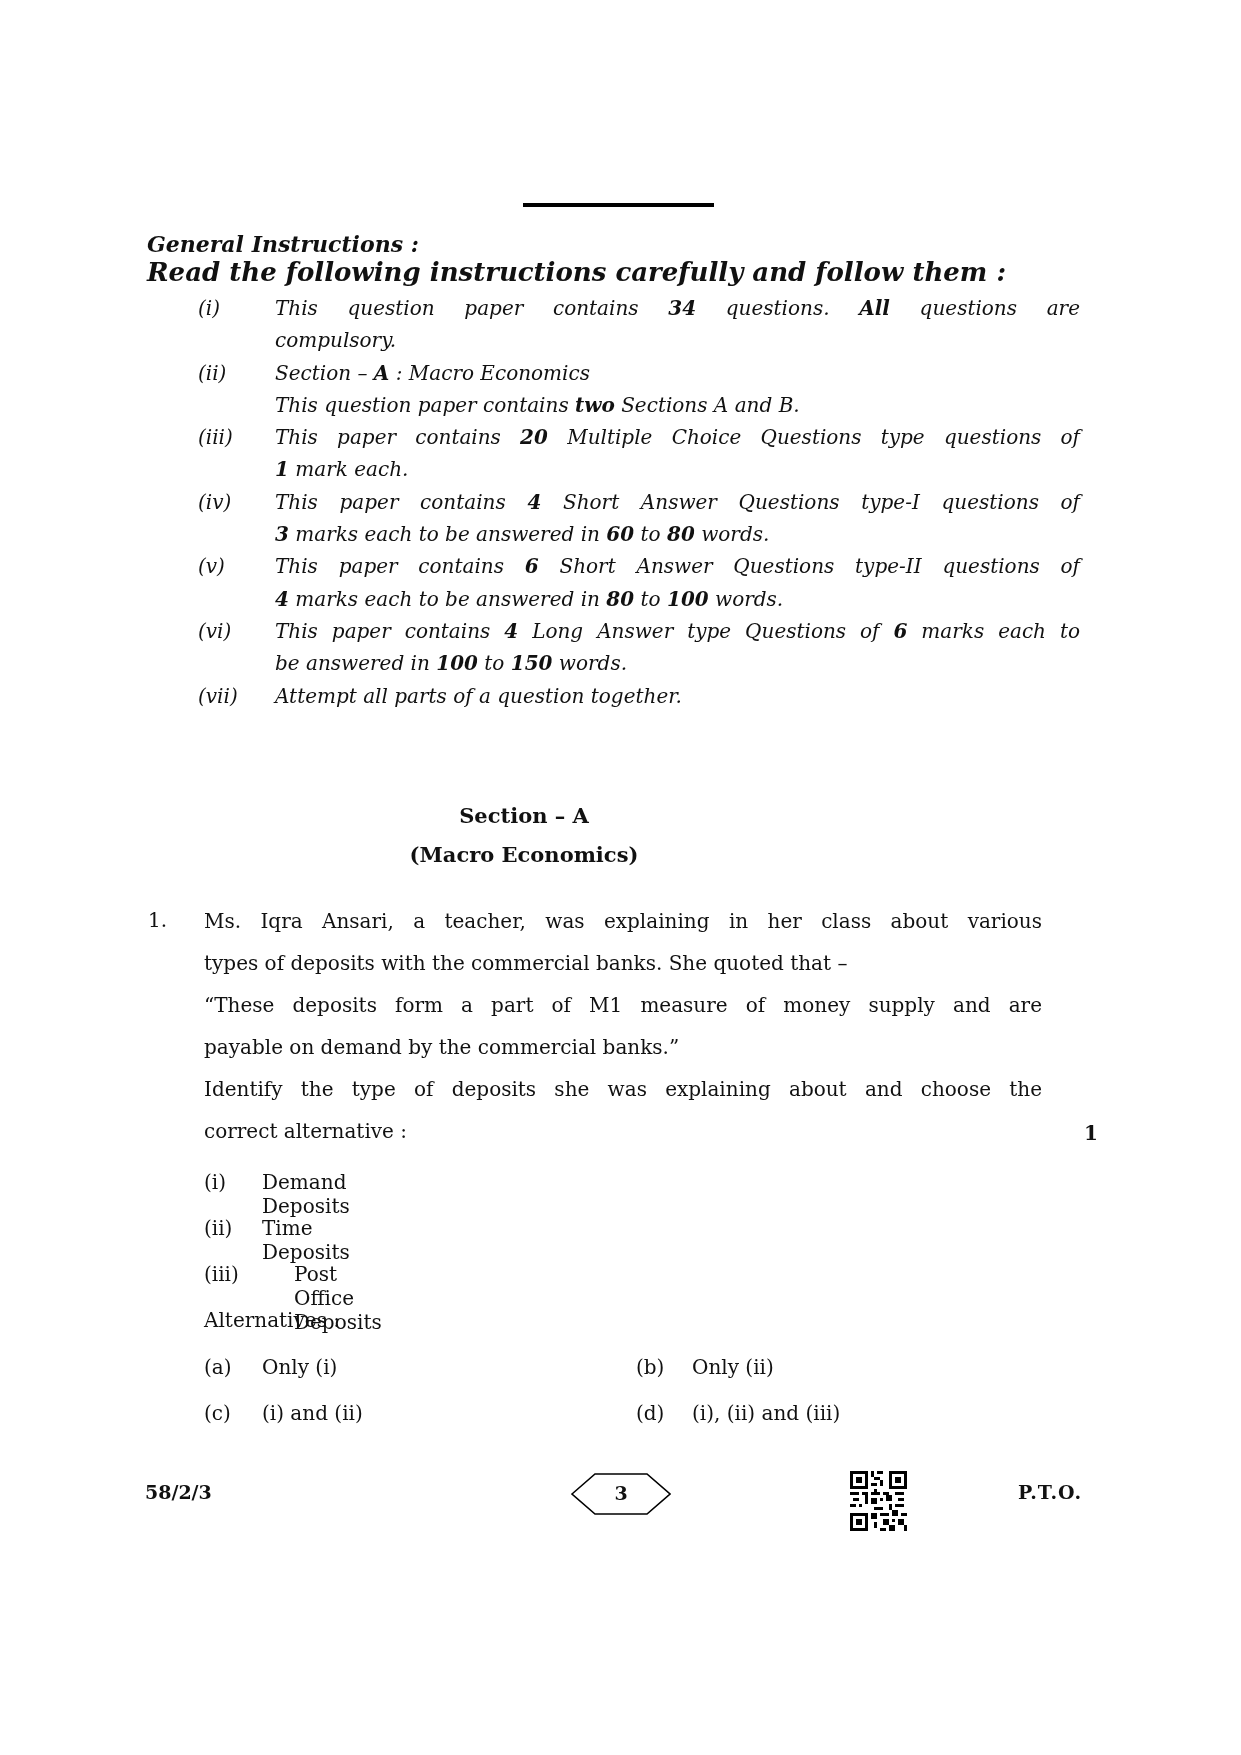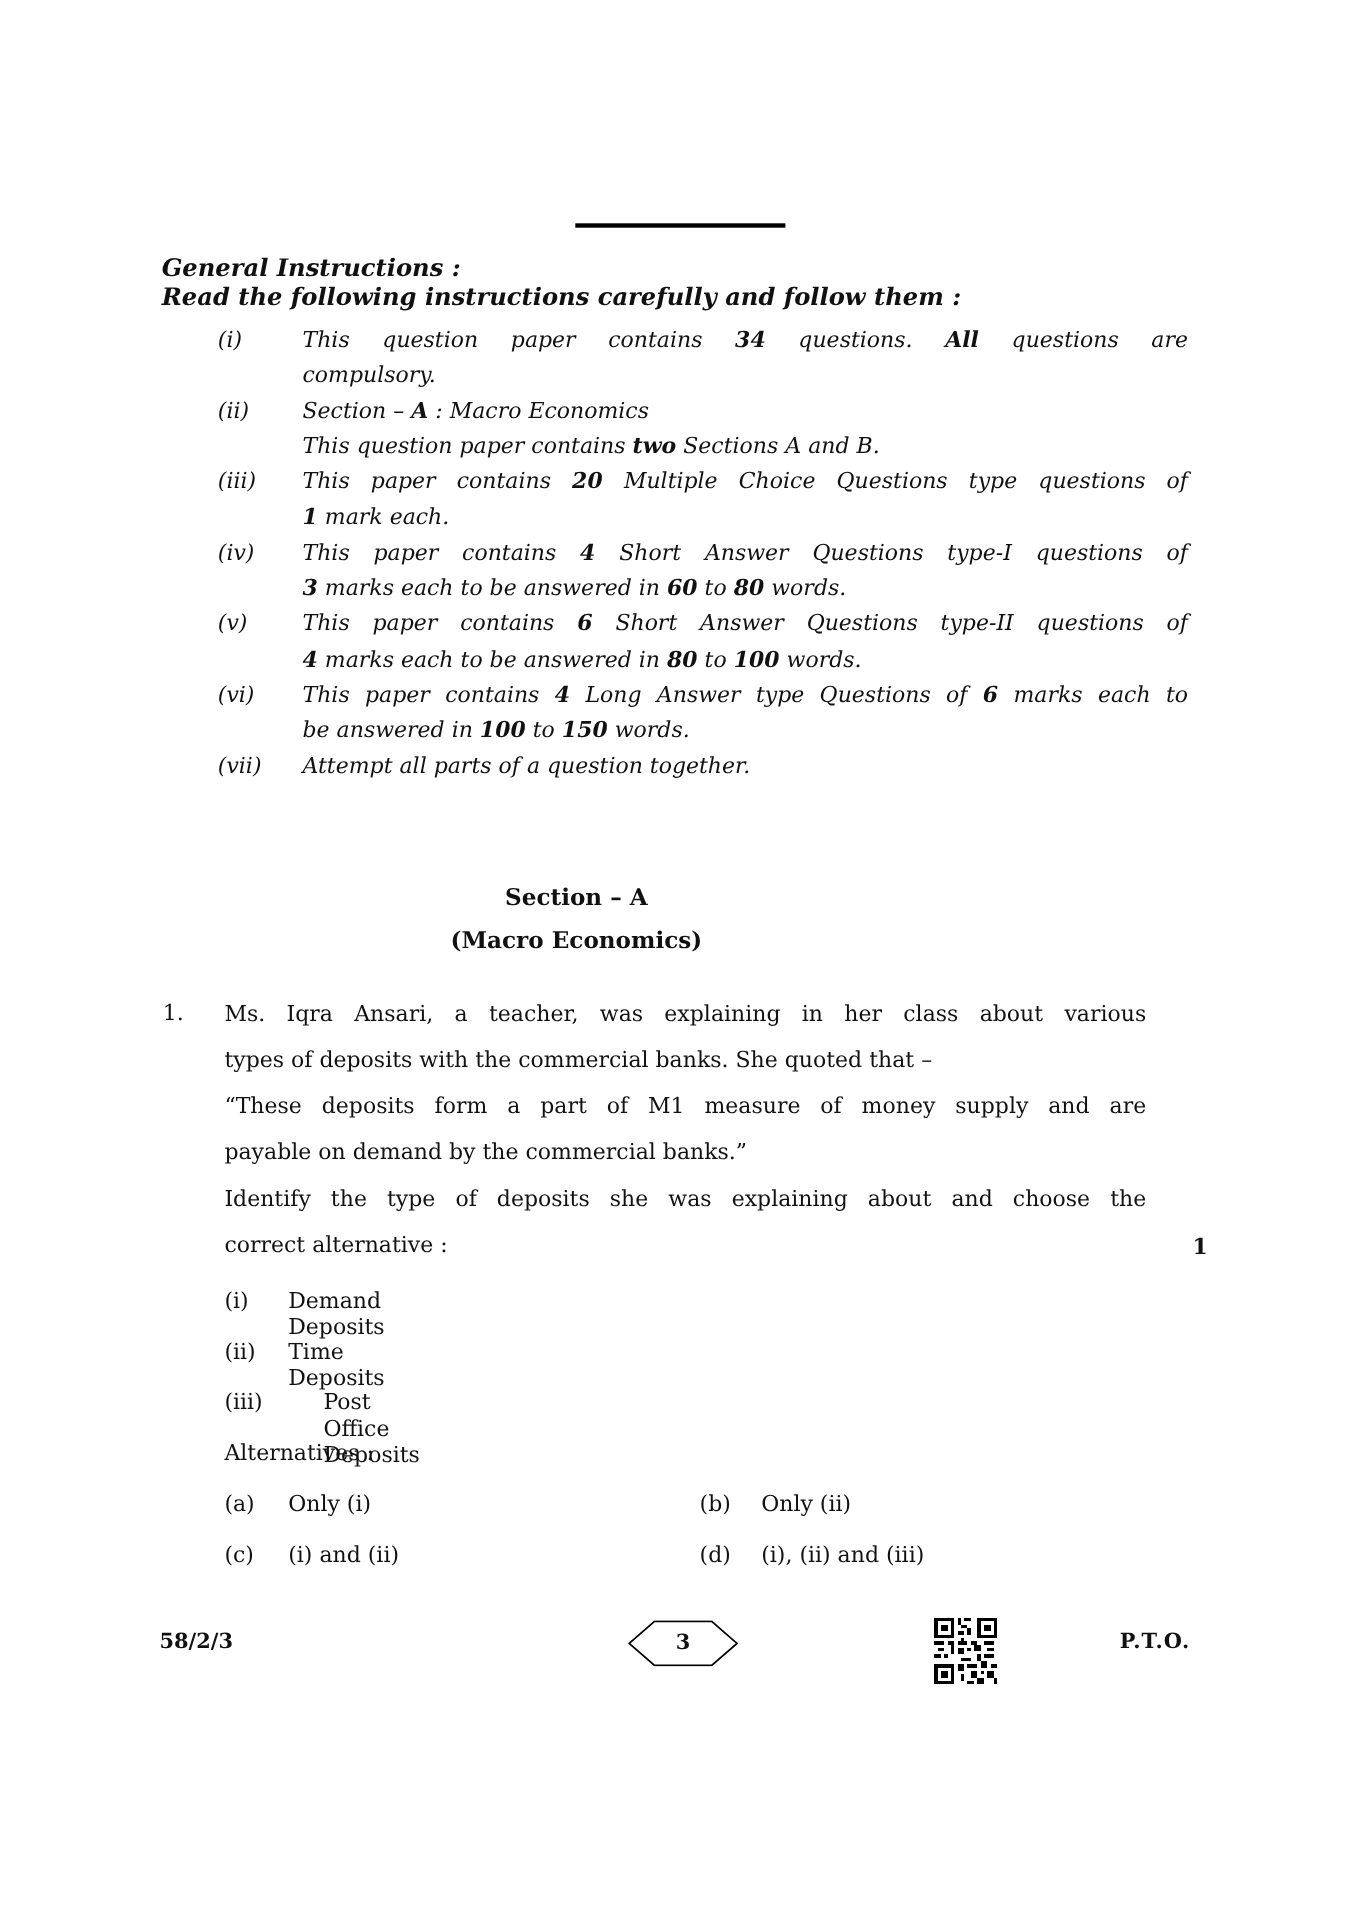--- a/index.html
+++ b/index.html
@@ -2,21 +2,21 @@
 <html><head>
   <meta charset="utf-8">
   <style>
     html, body { margin: 0; padding: 0; background: #ffffff; }
     body { width: 1241px; height: 1755px; position: relative; overflow: hidden;
            font-family: "DejaVu Serif", "Liberation Serif", serif; color: #111; }
     .abs { position: absolute; white-space: nowrap; }
     .rule { position: absolute; left: 523px; top: 203px; width: 191px; height: 4px; background: #000; }
 
     .gi-title { left: 147px; top: 219px; font-size: 22px; font-weight: bold; font-style: italic; margin-top: 12px; }
-    .gi-sub { left: 147px; top: 257px; font-size: 22px; font-weight: bold; font-style: italic; text-align: right; }
+    .gi-sub { left: 147px; top: 257px; font-size: 26px; font-weight: bold; font-style: italic; text-align: right; }
 
     .ins-list { position: absolute; left: 198px; top: 292px; width: 882px; }
     .ins-row { display: flex; font-style: italic; font-size: 20px; line-height: 32.3px; }
     .ins-num { width: 77px; flex: 0 0 77px; }
     .ins-body { flex: 1; }
     .ins-line { display: block; text-align-last: justify; text-align: justify; }
     .ins-line.last { text-align-last: left; }
     .ins-line b, .ins-body b { font-weight: bold; }
 
     .sec-head { left: 0; width: 1048px; text-align: center; font-weight: bold; font-size: 21px; }

